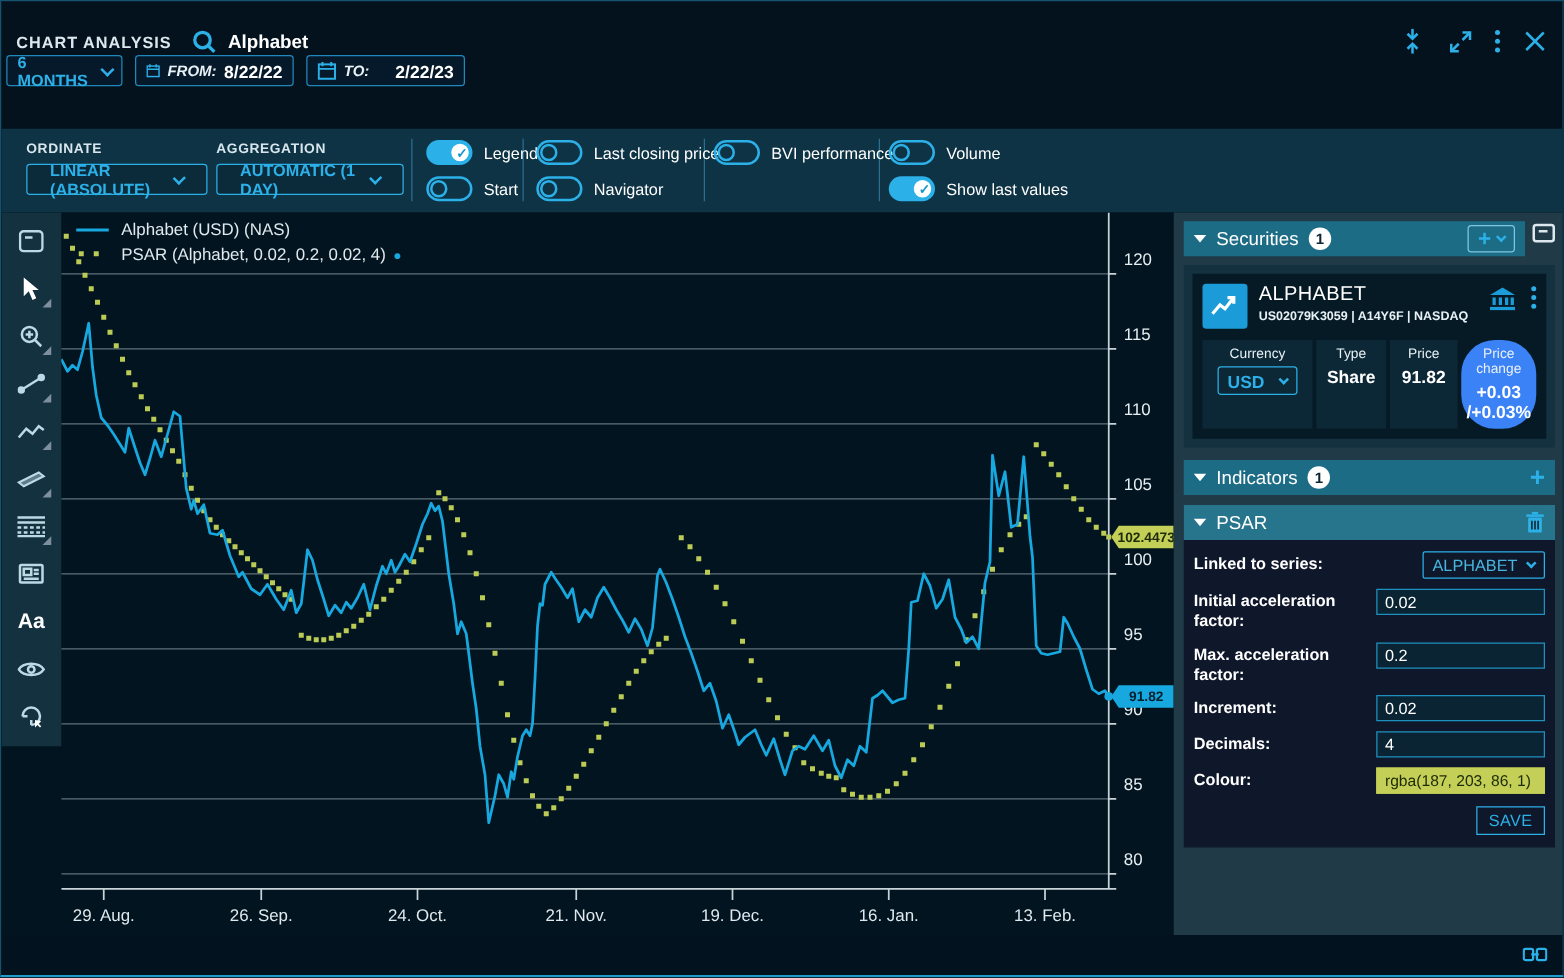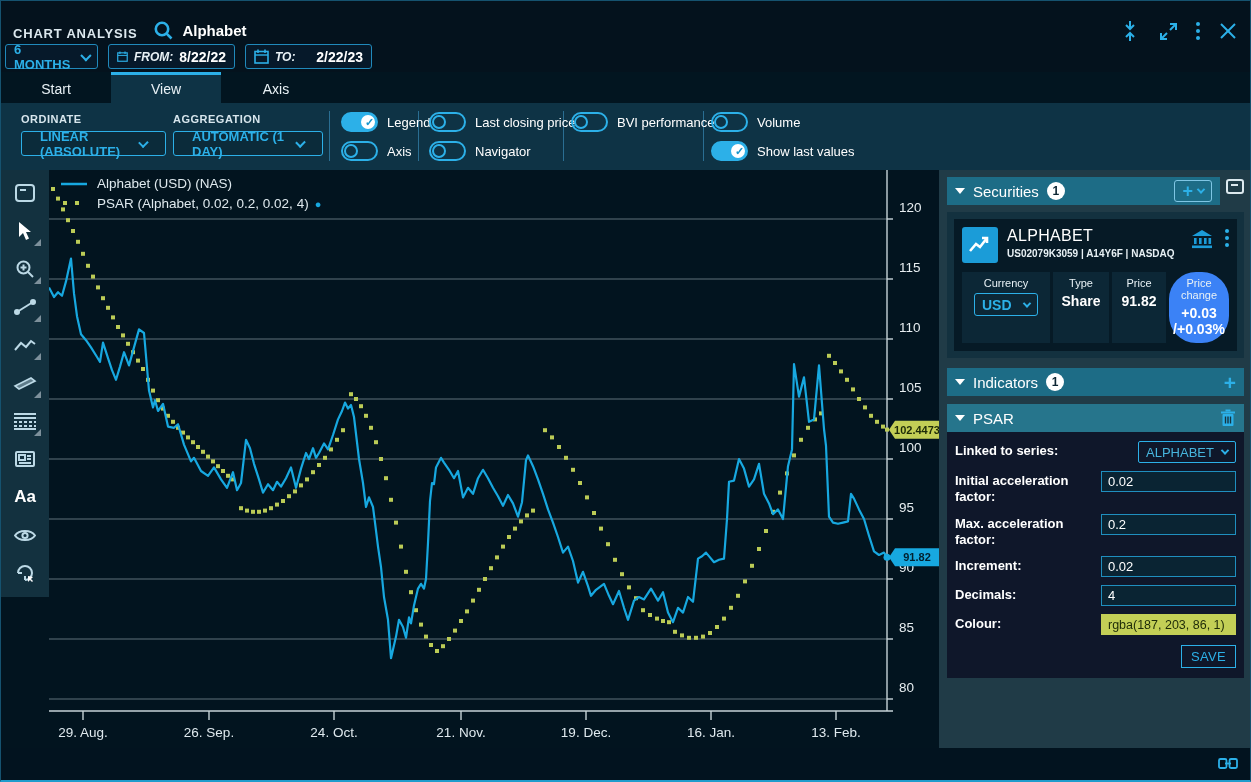--- a/index.html
+++ b/index.html
@@ -4,22 +4,22 @@
 <style>
   * { margin:0; padding:0; box-sizing:border-box; }
   html,body { background:#000; }
   body { font-family:"Liberation Sans", sans-serif; }
   #window{
     position:relative; width:1251px; height:782px; overflow:hidden;
     background:#04121d; color:#eaf2f5;
     border:1px solid #15526f; border-bottom:2px solid #1f9ccc;
   }
   
-  .titlebar{ position:absolute; left:0; top:0; width:100%; height:40px;
-    display:flex; align-items:flex-end; padding:0 12px; }
+  .titlebar{ position:absolute; left:0; top:12px; width:100%; height:40px;
+    display:flex; align-items:center; padding:0 12px; }
   .app-title{ font-size:13px; font-weight:bold; letter-spacing:.8px; color:#dce8ee; }
   .search-wrap{ display:flex; align-items:center; margin-left:16px; gap:8px; }
   .search-text{ font-size:15px; font-weight:bold; color:#fff; }
   .titlebar-icons{ margin-left:auto; display:flex; align-items:center; gap:18px; }
   .tb-icon{ width:20px; height:20px; cursor:pointer; display:flex; align-items:center; justify-content:center; }
   .tb-icon svg{ stroke:#2cb0e8; fill:none; stroke-width:2; }
   
   .controls{ position:absolute; left:0; top:41px; width:100%; height:30px; display:flex; gap:10px; padding:2px 4px; }
   .ctl-box{ height:25px; border:1px solid #2089bb; border-radius:3px; background:#06192a;
     display:flex; align-items:center; padding:0 8px; gap:6px; font-size:13px; cursor:pointer;}
@@ -173,25 +173,20 @@
           <rect x="1" y="2.5" width="13" height="11.5" stroke="#2cb0e8" stroke-width="1.6" fill="none"></rect>
           <line x1="4" y1="0.5" x2="4" y2="4" stroke="#2cb0e8" stroke-width="1.6"></line>
           <line x1="11" y1="0.5" x2="11" y2="4" stroke="#2cb0e8" stroke-width="1.6"></line>
           <line x1="1" y1="6" x2="14" y2="6" stroke="#2cb0e8" stroke-width="1.4"></line>
         </svg>
       <span class="date-label">TO:</span>
       <span class="date-value">2/22/23</span>
     </div>
   </div>
 
-  <div class="tabs">
-    <div class="tab">Start</div>
-    <div class="tab active">View</div>
-    <div class="tab">Axis</div>
-  </div>
 
   <div class="toolbar">
     <div class="tb-group" style="left:20px;">
       <div class="tb-label">ORDINATE</div>
       <div class="dd" style="width:145px;">
         <span>LINEAR (ABSOLUTE)</span>
           <span class="chev"></span>
       </div>
     </div>
     <div class="tb-group" style="left:172px;">
@@ -210,21 +205,21 @@
           <div class="toggle-row">
             <span class="switch on">
               <span class="knob"></span>
             </span>
             <span class="toggle-label">Legend</span>
           </div>
           <div class="toggle-row">
             <span class="switch">
               <span class="knob"></span>
             </span>
-            <span class="toggle-label">Axis</span>
+            <span class="toggle-label">Start</span>
           </div>
         </div>
         <div class="toggle-col" style="left: 428px;">
           <div class="toggle-row">
             <span class="switch">
               <span class="knob"></span>
             </span>
             <span class="toggle-label">Last closing price</span>
           </div>
           <div class="toggle-row">

